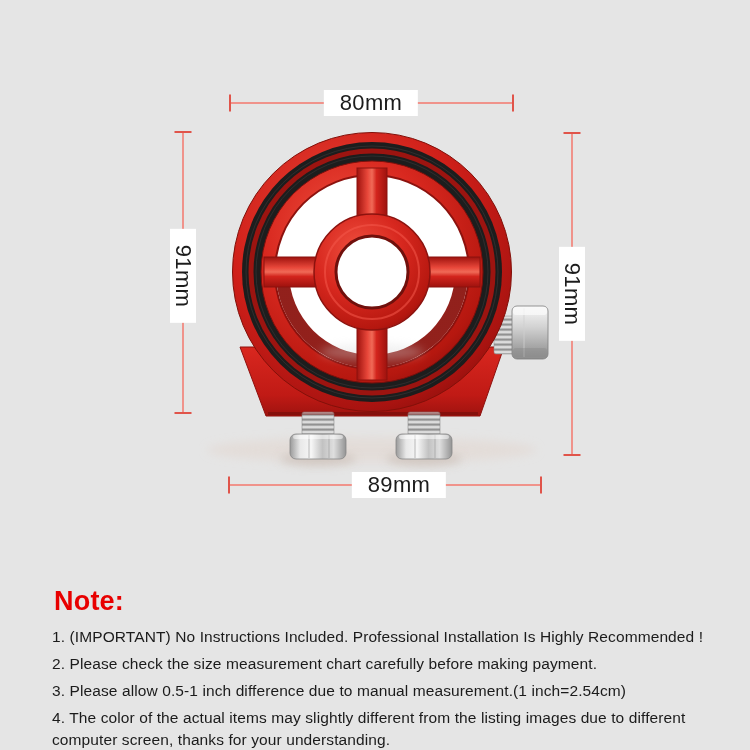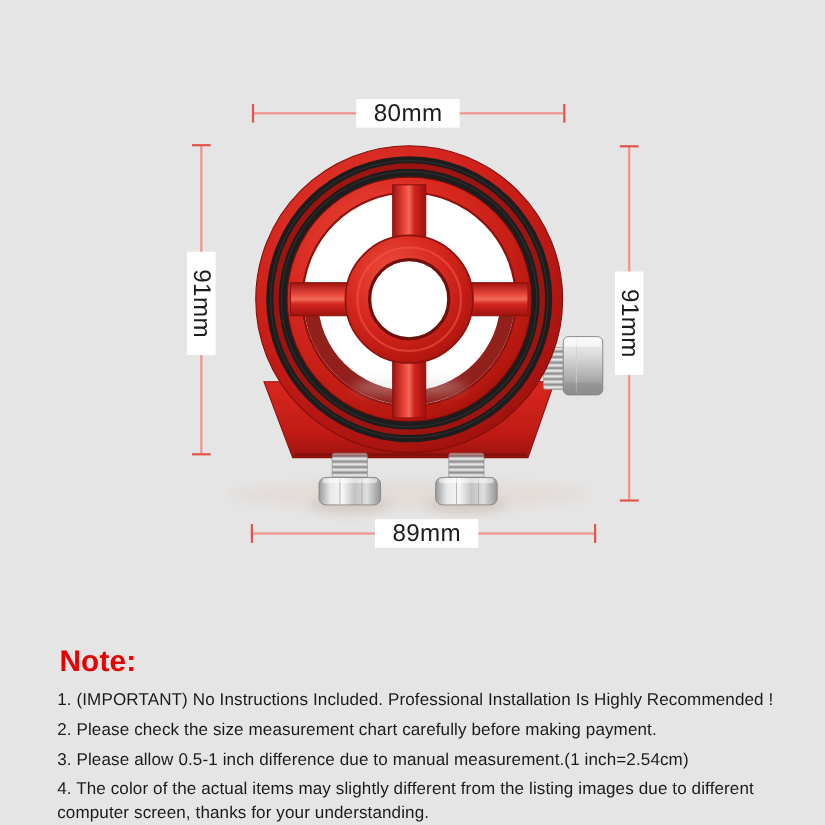--- a/index.html
+++ b/index.html
@@ -176,21 +176,21 @@
     <div class="hline" style="left:230px;top:102px;width:283px"></div>
     <div class="dim-label" style="left:371px;top:103px">80mm</div>
 
     <div class="vline" style="left:182px;top:132px;height:281px"></div>
     <div class="dim-label vertical" style="left:183px;top:276px">91mm</div>
 
     <div class="vline" style="left:571px;top:133px;height:322px"></div>
     <div class="dim-label vertical" style="left:572px;top:294px">91mm</div>
 
     <div class="hline" style="left:229px;top:484px;width:312px"></div>
-    <div class="dim-label" style="left:388px;top:485px">89mm</div>
+    <div class="dim-label" style="left:399px;top:485px">89mm</div>
   </div>
 
   <div class="note-sec">
     <h2 class="note-heading">Note:</h2>
     <p class="note-item">1. (IMPORTANT) No Instructions Included. Professional Installation Is Highly Recommended !</p>
     <p class="note-item">2. Please check the size measurement chart carefully before making payment.</p>
     <p class="note-item">3. Please allow 0.5-1 inch difference due to manual measurement.(1 inch=2.54cm)</p>
     <p class="note-item">4. The color of the actual items may slightly different from the listing images due to different computer screen, thanks for your understanding.</p>
   </div>
 

